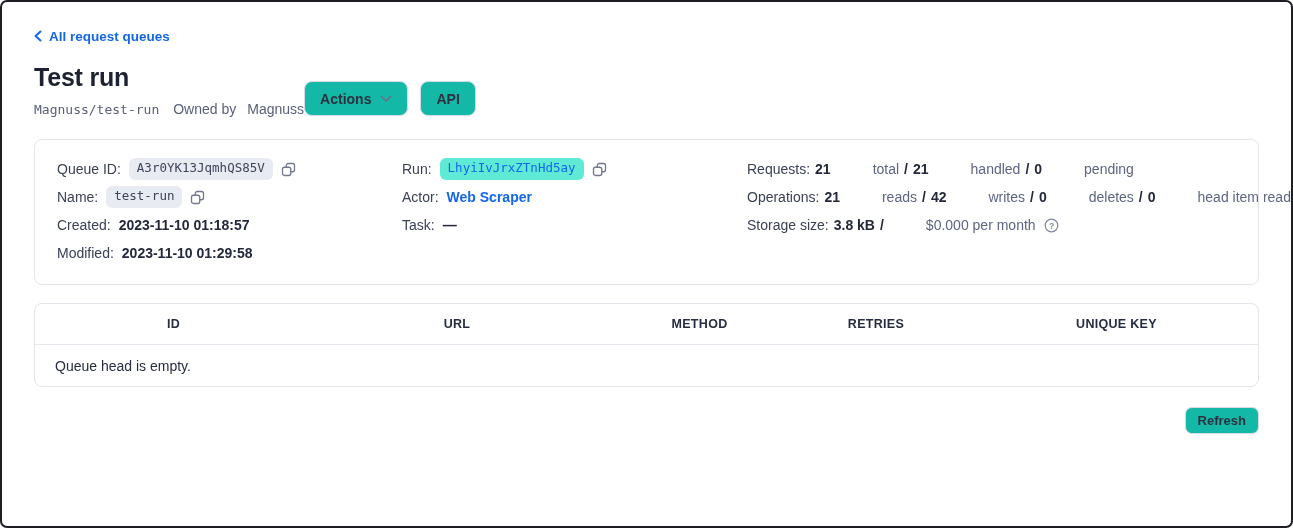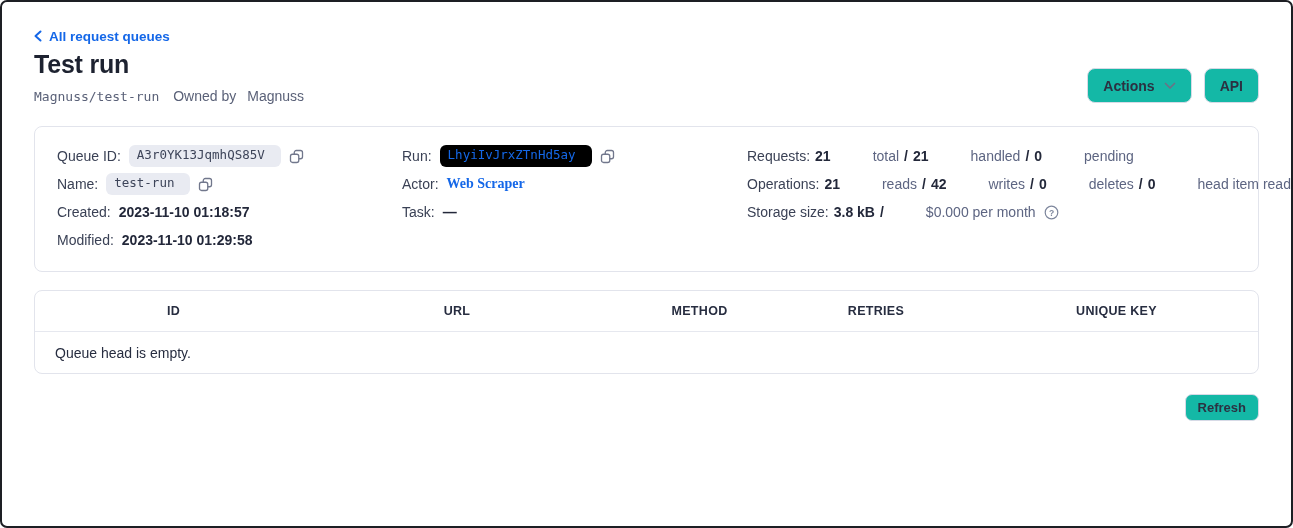--- a/index.html
+++ b/index.html
@@ -25,21 +25,21 @@
     align-items: center;
     gap: 7px;
     color: #1467e8;
     font-size: 13.5px;
     font-weight: 700;
     cursor: pointer;
     text-decoration: none;
   }
 
   
-  .header-row { display: flex; justify-content: space-between; margin-top: 4px; }
+  .header-row { display: flex; justify-content: flex-start; margin-top: 17px; }
   .page-title { font-size: 25px; font-weight: 700; color: #1d2230; letter-spacing: -0.2px; }
   .subtitle-row { display: flex; align-items: center; gap: 14px; margin-top: 9px; color: #5a6178; font-size: 14px; }
   .subtitle-path { font-family: "DejaVu Sans Mono", monospace; font-size: 13px; color: #5a6178; }
   .owner-name { margin-left: -3px; }
   .header-buttons { display: flex; gap: 12px; margin-top: 18px; }
   .btn {
     display: inline-flex; align-items: center; gap: 9px;
     background: #14b8a6;
     border: 1px solid #d7dae6;
     border-radius: 8px;
@@ -62,26 +62,26 @@
   }
   .card-col { display: flex; flex-direction: column; }
   .meta-row { display: flex; align-items: center; gap: 8px; height: 28px; font-size: 14px; color: #3a4155; white-space: nowrap; }
   .meta-value-bold { font-weight: 700; color: #23283a; }
   .chip {
     font-family: "DejaVu Sans Mono", monospace;
     font-size: 12.5px;
     background: #e9ebf2;
     color: #3d4459;
     border-radius: 6px;
-    padding: 2px 16px 3px 8px;
+    padding: 2px 8px 3px 8px;
     line-height: 1.3;
   }
-  .chip-blue { background: #000000; color: #1468e8; }
+  .chip-blue { background: #5eead4; color: #1468e8; }
   .copy-btn { display: inline-flex; align-items: center; cursor: pointer; background: none; border: none; padding: 0; }
-  .actor-link { color: #1467e8; font-weight: 700; font-size: 14px; text-decoration: none; cursor: pointer; font-family: Liberation Serif, serif; }
+  .actor-link { color: #1467e8; font-weight: 700; font-size: 14px; text-decoration: none; cursor: pointer; }
   .stat-line { display: flex; align-items: center; gap: 5px; }
   .stat-num { font-weight: 700; color: #23283a; }
   .stat-unit { color: #5d6582; padding-left: 37px; }
   .stat-sep { font-weight: 700; color: #23283a; }
   .help-btn { display: inline-flex; align-items: center; margin-left: 3px; background: none; border: none; padding: 0; cursor: pointer; }
 
   
   .section-heading { margin-top: 30px; font-size: 19px; font-weight: 700; color: #1d2230; }
   .section-desc { margin-top: 8px; font-size: 14px; color: #31384a; }
   .link { color: #1467e8; text-decoration: none; cursor: pointer; }

